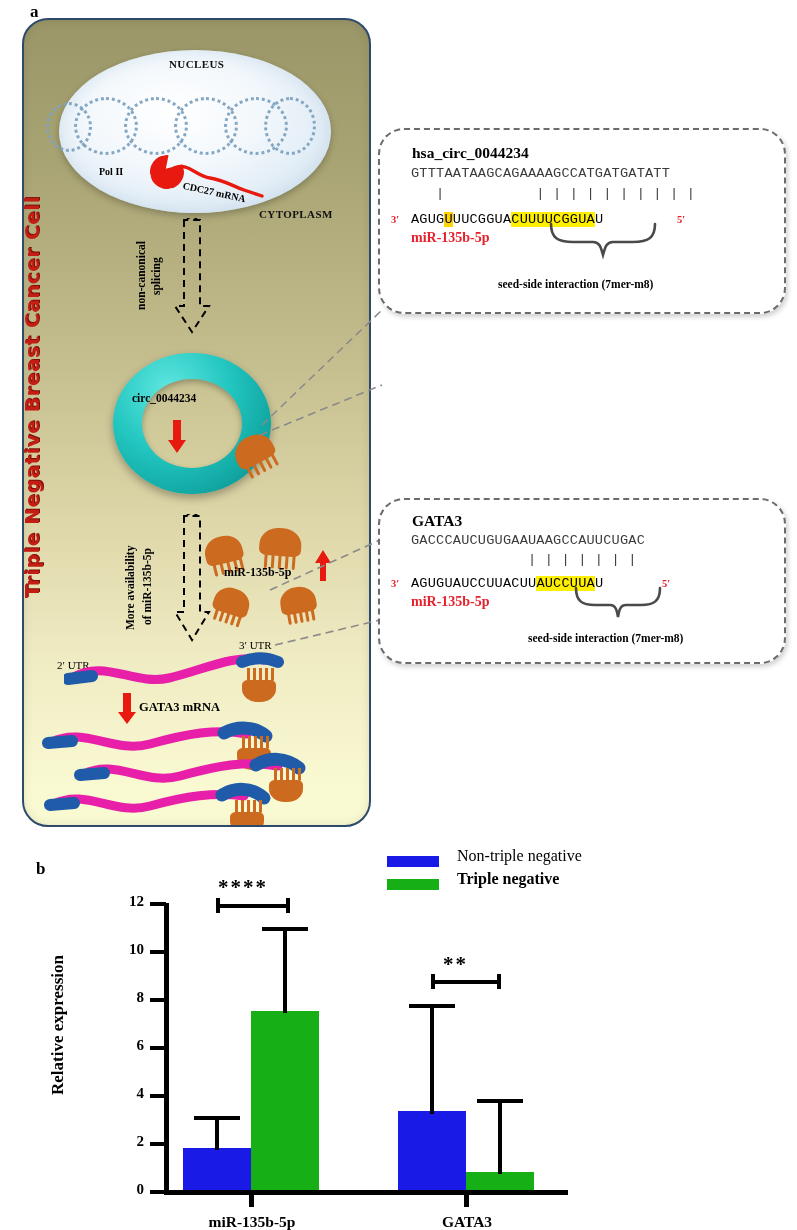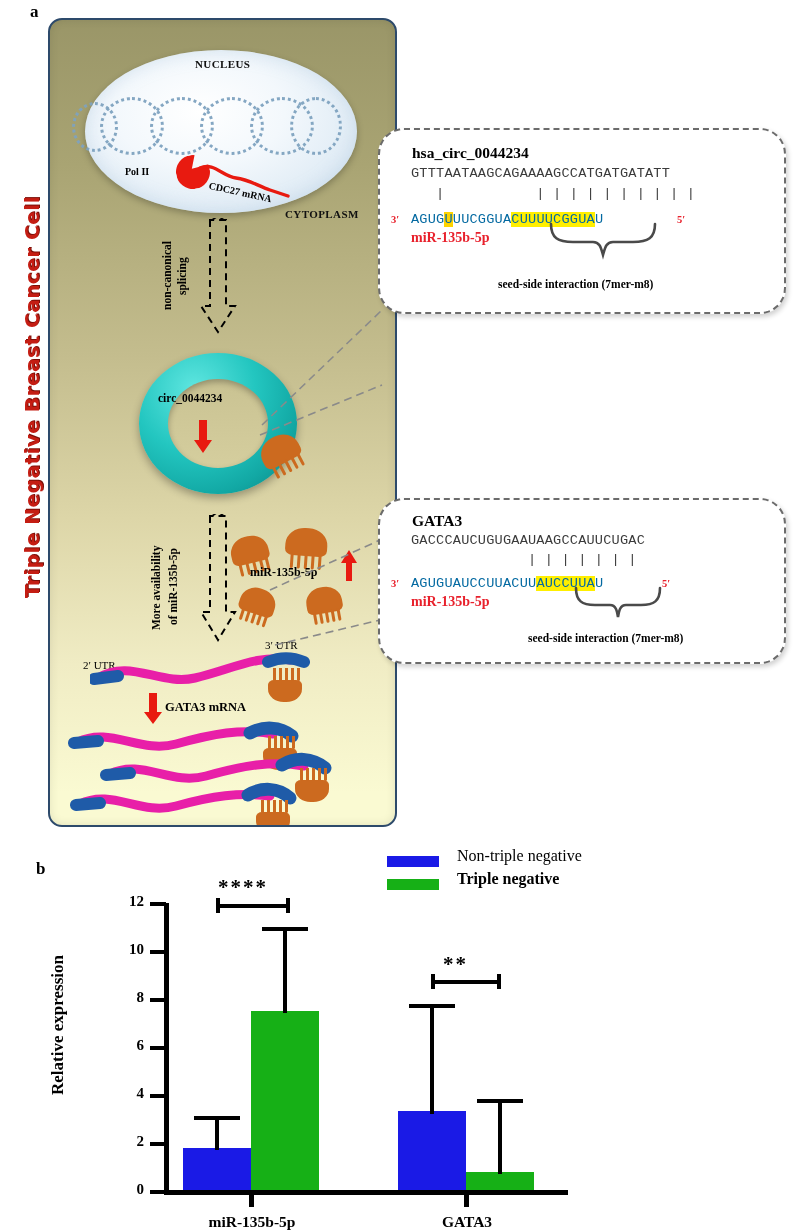--- a/index.html
+++ b/index.html
@@ -6,25 +6,24 @@
   body{width:797px;height:1230px;position:relative;font-family:"Liberation Serif",serif;overflow:hidden;}
 
   .abs{position:absolute;}
 
   
   .panel-label{font-family:"Liberation Serif",serif;font-weight:bold;font-size:17px;color:#000;}
 
   
   #cell{
     left:22px;top:18px;width:345px;height:805px;
-    border:2px solid #2d4a6b;border-radius:14px;
+    border:2px solid #2d4a6b;border-radius:26px;
     background:linear-gradient(to bottom,#9a9668 0%,#a9a473 18%,#c4bd8e 42%,#ddd6a8 62%,#f0ecc4 80%,#fafad2 96%);
     box-shadow:inset 0 0 10px rgba(0,0,0,.10);
     overflow:hidden;
-    margin-left:26px;
   }
   #cellLabel{
     left:-178px;top:385px;width:420px;
     transform:rotate(-90deg);transform-origin:center center;
     text-align:center;
     font-family:"DejaVu Sans",sans-serif;font-weight:bold;font-size:20px;
     color:#c41d13;letter-spacing:.5px;
     text-shadow:1px 1px 0 #7a0f08;
   }
 
@@ -80,21 +79,21 @@
 
   
   .callout{
     background:#fff;border:2.2px dashed #6b6b6b;border-radius:26px;
     box-shadow:2px 3px 5px rgba(0,0,0,.18);
   }
   .seq-title{font-family:"Liberation Serif",serif;font-weight:bold;font-size:15.5px;color:#000;}
   .seq{font-family:"Liberation Mono",monospace;font-size:13.6px;letter-spacing:.2px;white-space:pre;}
   .seq-top{color:#3a3a3a;}
   .seq-bars{color:#3a3a3a;font-family:"Liberation Mono",monospace;font-size:13.6px;white-space:pre;letter-spacing:.2px;}
-  .seq-mir{color:#0369a1;font-family:"Liberation Mono",monospace;font-size:13.6px;white-space:pre;letter-spacing:.2px;}
+  .seq-mir{color:#000000;font-family:"Liberation Mono",monospace;font-size:13.6px;white-space:pre;letter-spacing:.2px;}
   .hl{background:#ffef00;}
   .hl-o{background:#ffd400;}
   .prime{color:#e8212c;font-family:"Liberation Serif",serif;font-weight:bold;font-size:10.5px;}
   .mir-name{font-family:"Liberation Serif",serif;font-weight:bold;font-size:14px;color:#e8212c;}
   .seedcap{font-family:"Liberation Serif",serif;font-weight:bold;font-size:11.5px;color:#000;}
 
   
   #chart{left:0;top:845px;width:797px;height:385px;}
   .axis{background:#000;position:absolute;}
   .tick-lbl{font-family:"Liberation Serif",serif;font-weight:bold;font-size:15px;color:#000;text-align:right;}

